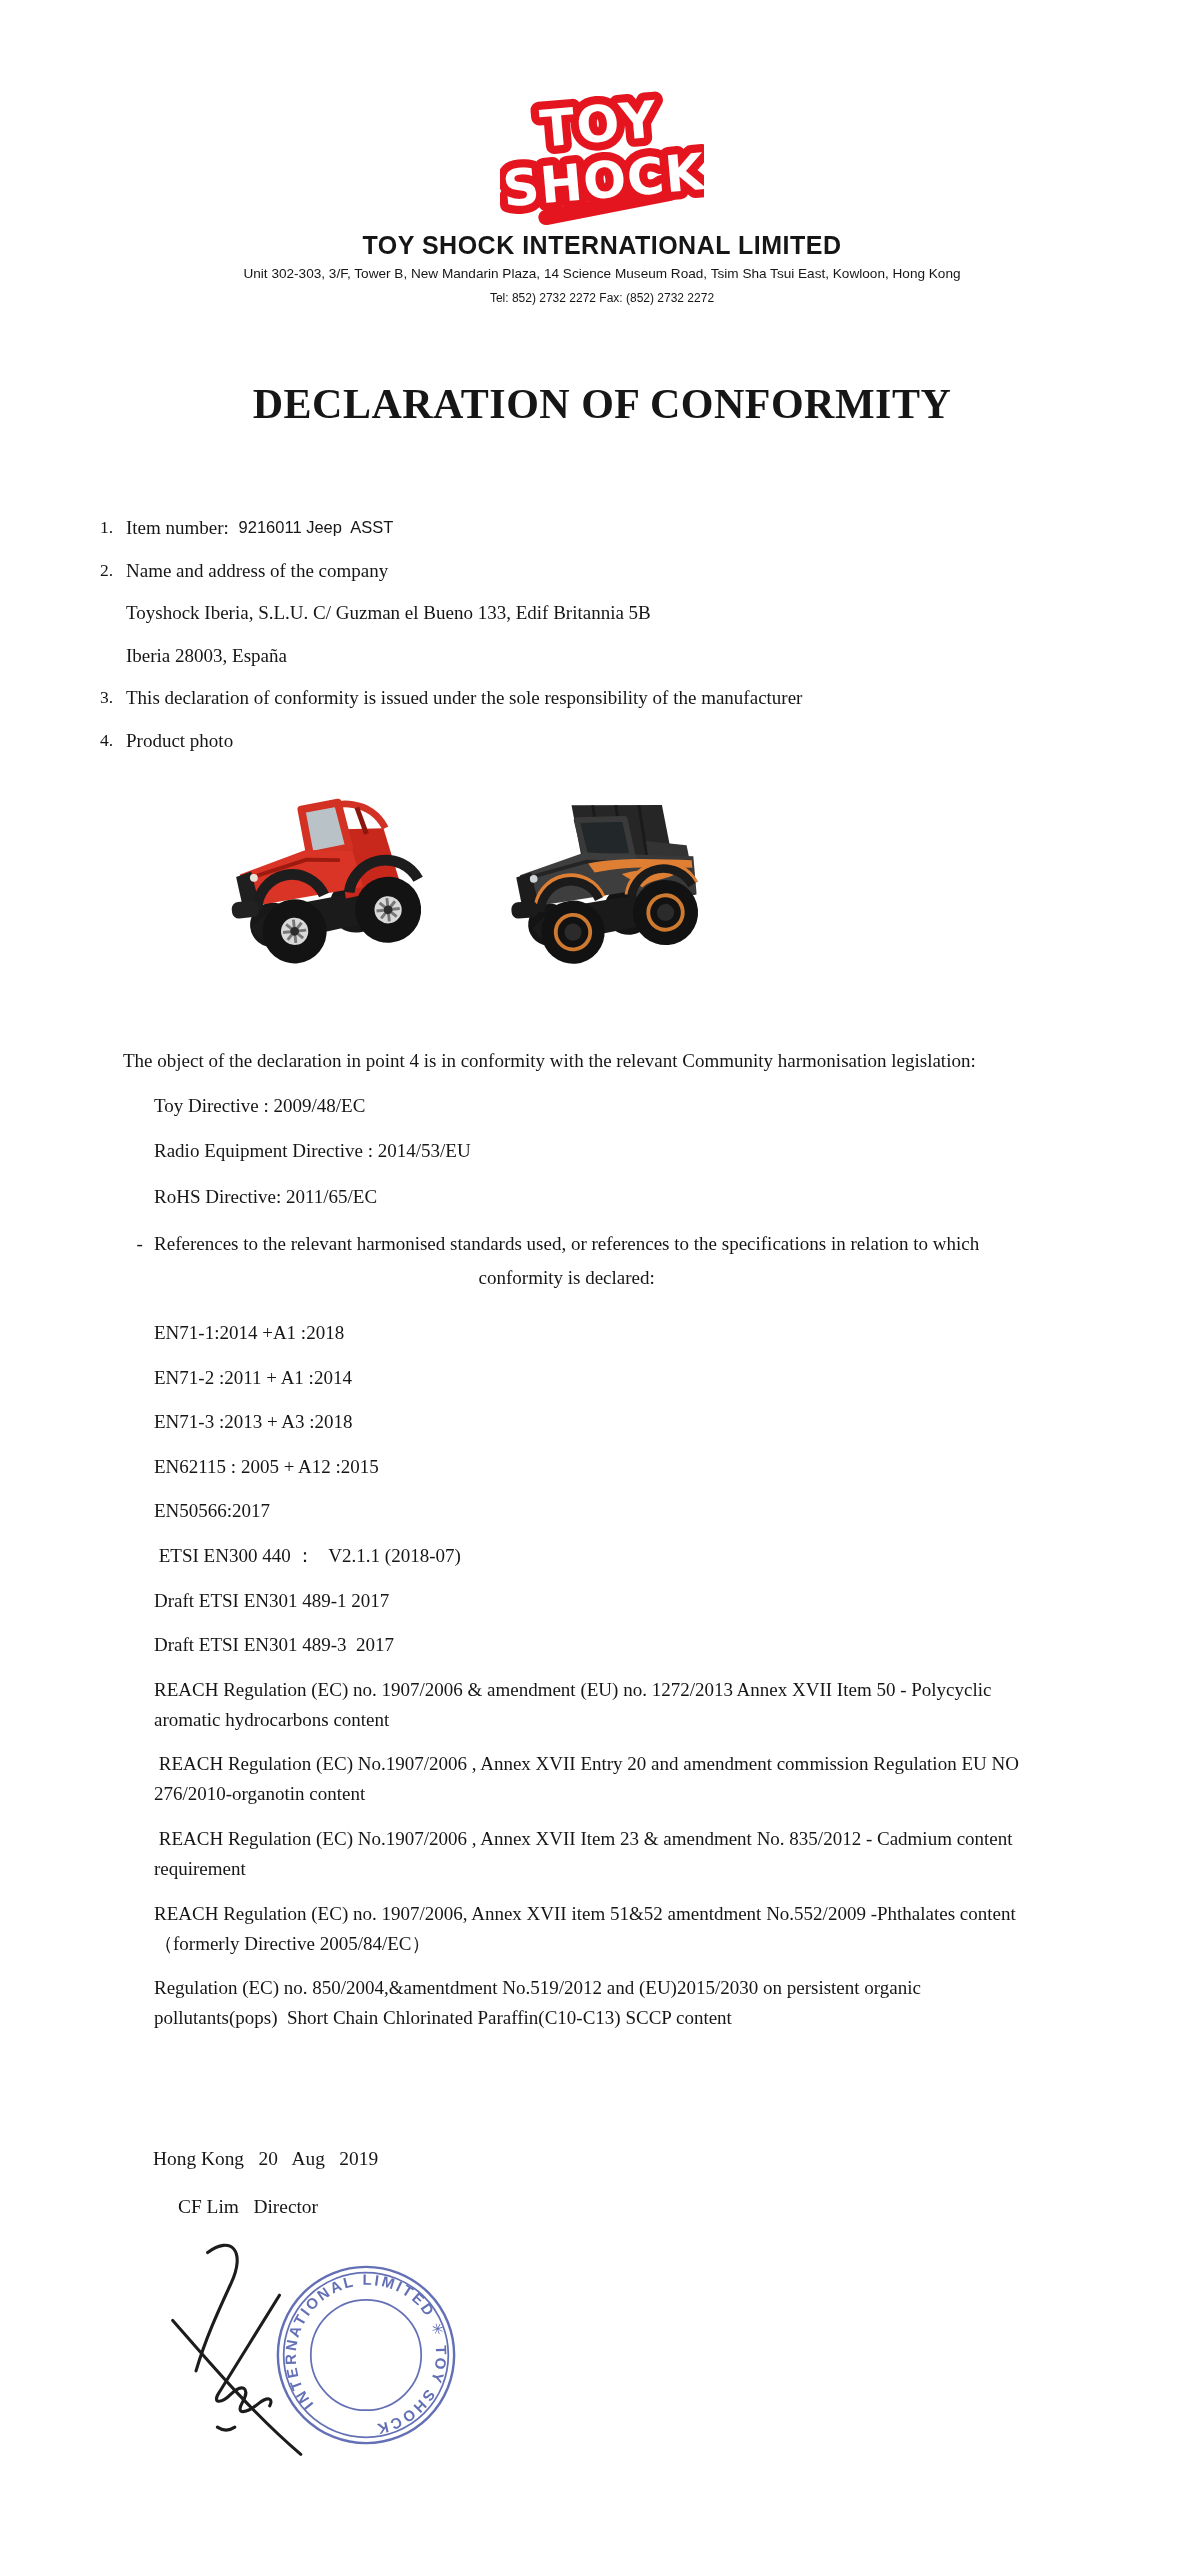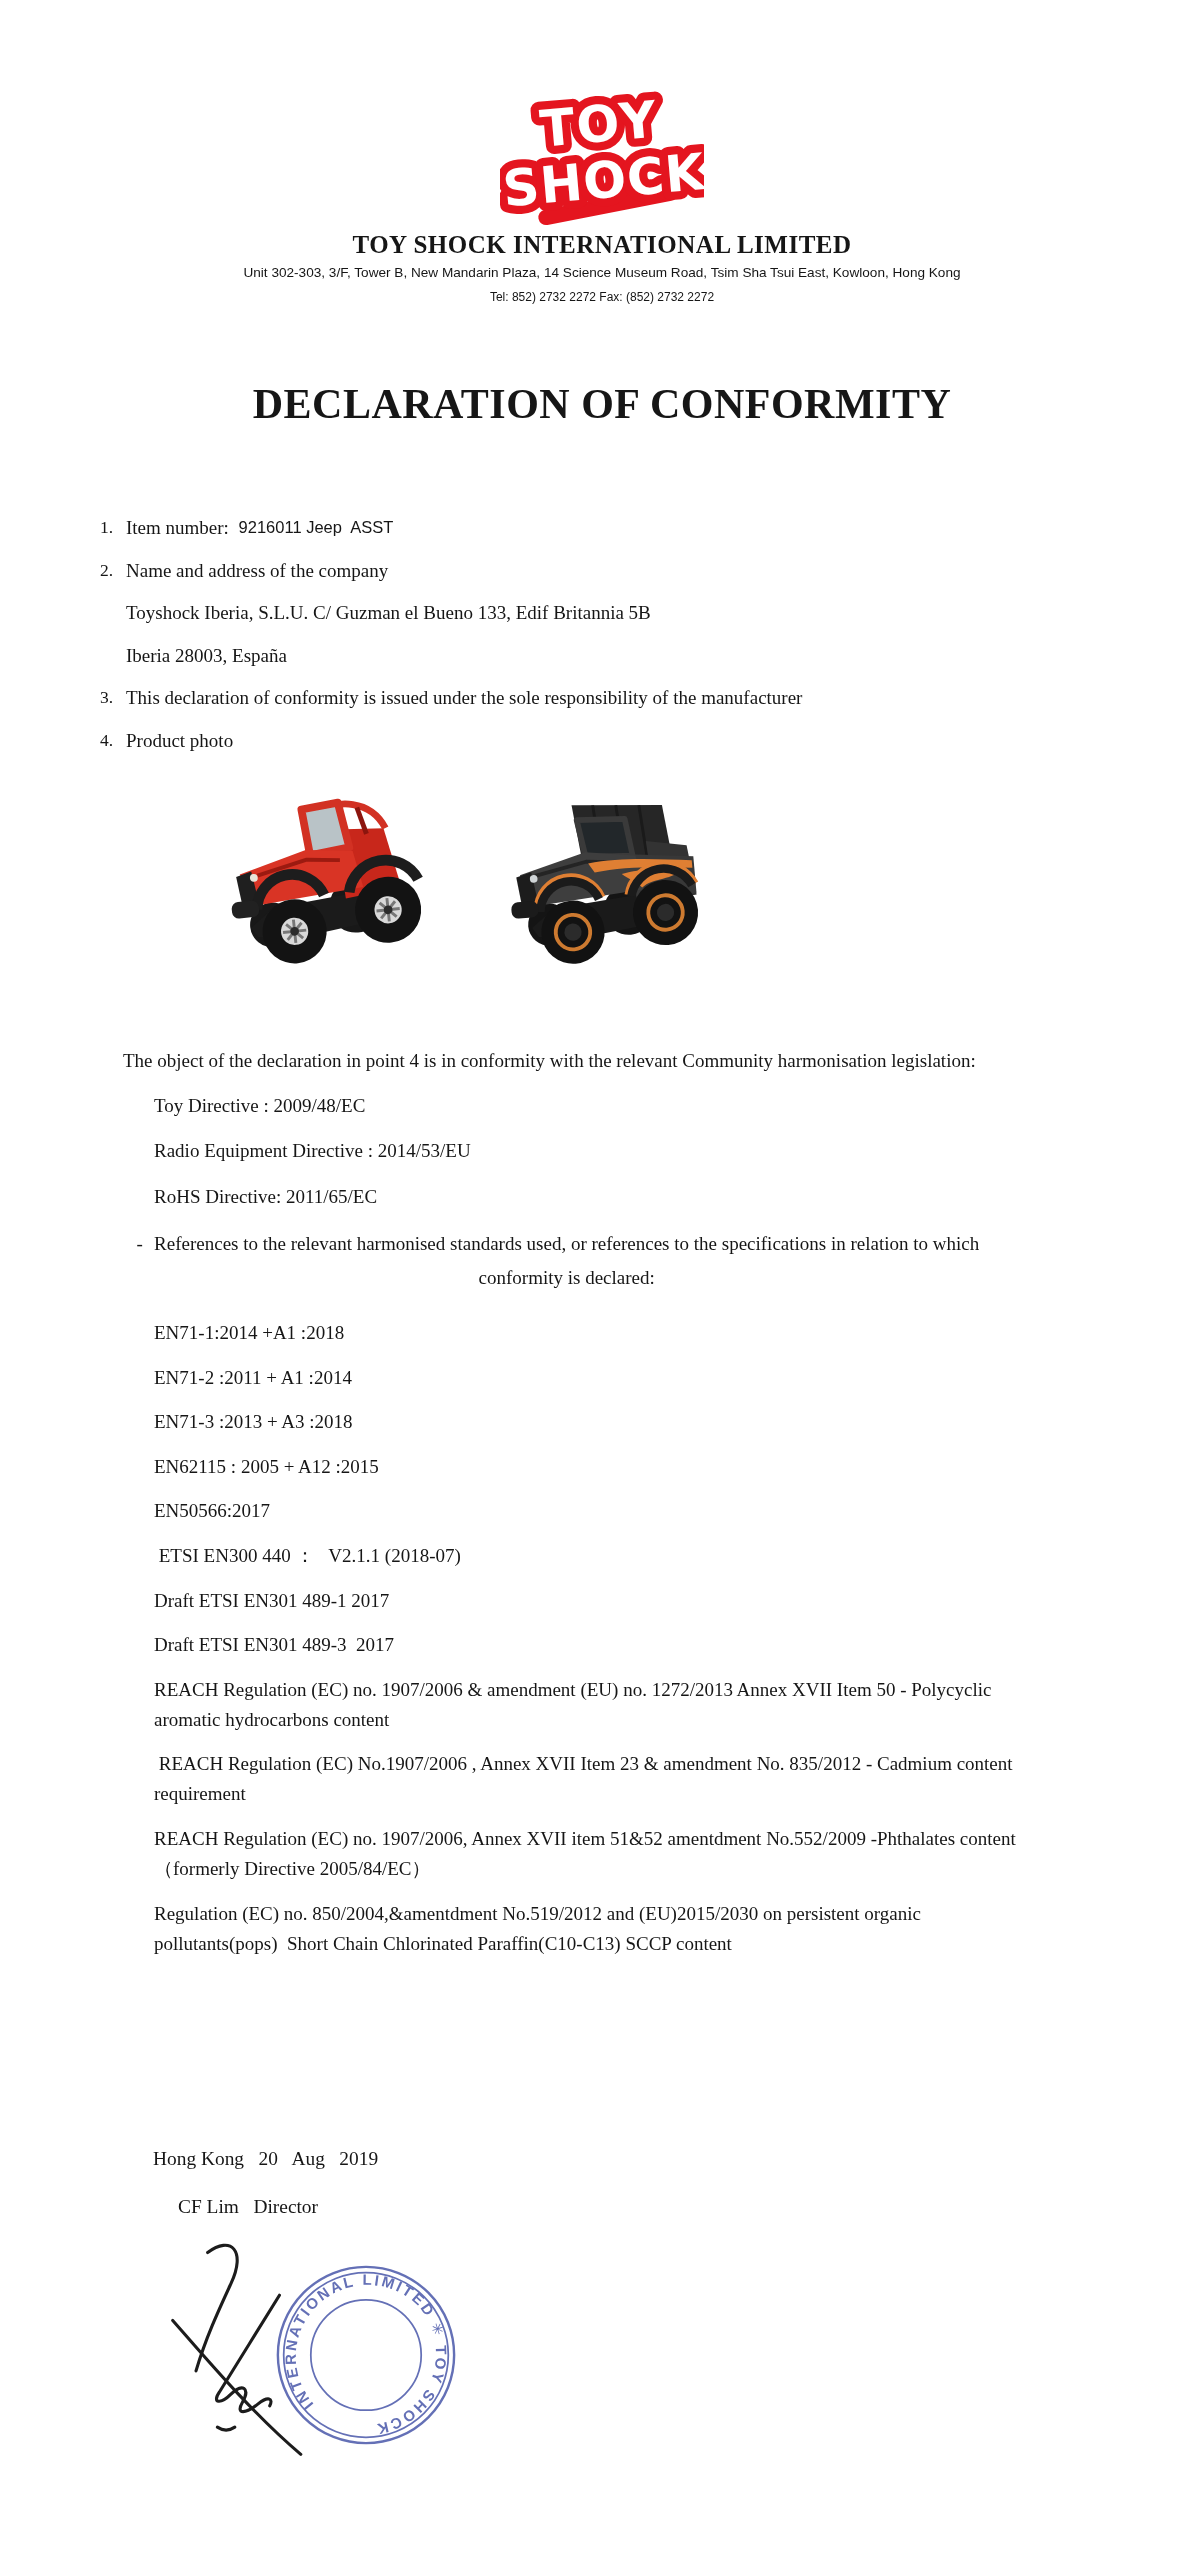--- a/index.html
+++ b/index.html
@@ -3,21 +3,21 @@
 <meta charset="utf-8">
 <style>
   html,body{margin:0;padding:0;background:#ffffff;}
   .page{
     position:relative;width:1204px;height:2576px;background:#ffffff;
     font-family:"Liberation Serif","DejaVu Serif",serif;color:#161616;overflow:hidden;
   }
   
   .header{position:absolute;top:85px;left:0;width:100%;text-align:center;}
   .logo-svg{display:block;margin:0 auto;width:204px;height:146px;}
-  .company-name{font-family:Liberation Serif, serif;font-weight:bold;font-size:25px;letter-spacing:0.5px;margin-top:0;}
+  .company-name{font-family:Liberation Sans, sans-serif;font-weight:bold;font-size:25px;letter-spacing:0.5px;margin-top:0;}
   .company-address{font-family:"Liberation Sans","DejaVu Sans",sans-serif;font-size:13.6px;margin-top:5.8px;}
   .company-tel{font-family:"Liberation Sans","DejaVu Sans",sans-serif;font-size:12px;margin-top:10px;}
   
   .doc-title{position:absolute;top:380px;left:0;width:100%;text-align:center;
     font-weight:bold;font-size:42px;letter-spacing:0.5px;}
   
   .num-list{position:absolute;top:514px;left:100px;width:999px;font-size:19px;line-height:27px;}
   .num-row{display:flex;margin-bottom:15.5px;}
   .num{width:26px;flex:0 0 26px;font-size:17.5px;}
   .itm-text{white-space:pre-wrap;}
@@ -159,20 +159,22 @@
     <p class="std">EN71-1:2014 +A1 :2018</p>
     <p class="std">EN71-2 :2011 + A1 :2014</p>
     <p class="std">EN71-3 :2013 + A3 :2018</p>
     <p class="std">EN62115 : 2005 + A12 :2015</p>
     <p class="std">EN50566:2017</p>
     <p class="std"> ETSI EN300 440 ：   V2.1.1 (2018-07)</p>
     <p class="std">Draft ETSI EN301 489-1 2017</p>
     <p class="std">Draft ETSI EN301 489-3  2017</p>
     <p class="std mt">REACH Regulation (EC) no. 1907/2006 &amp; amendment (EU) no. 1272/2013 Annex XVII Item 50 - Polycyclic
 aromatic hydrocarbons content</p>
+    <p class="std"> REACH Regulation (EC) No.1907/2006 , Annex XVII Entry 20 and amendment commission Regulation EU NO
+276/2010-organotin content</p>
     <p class="std mt"> REACH Regulation (EC) No.1907/2006 , Annex XVII Item 23 &amp; amendment No. 835/2012 - Cadmium content
 requirement</p>
     <p class="std">REACH Regulation (EC) no. 1907/2006, Annex XVII item 51&amp;52 amentdment No.552/2009 -Phthalates content
 （formerly Directive 2005/84/EC）</p>
     <p class="std mt">Regulation (EC) no. 850/2004,&amp;amentdment No.519/2012 and (EU)2015/2030 on persistent organic
 pollutants(pops)  Short Chain Chlorinated Paraffin(C10-C13) SCCP content</p>
   </div>
 
   <div class="place-date">Hong Kong   20   Aug   2019</div>
   <div class="signatory">CF Lim   Director</div>

